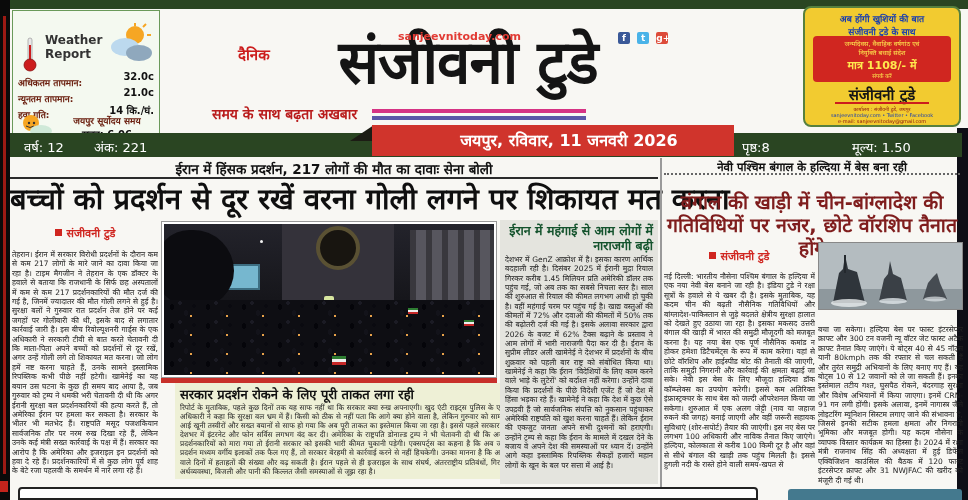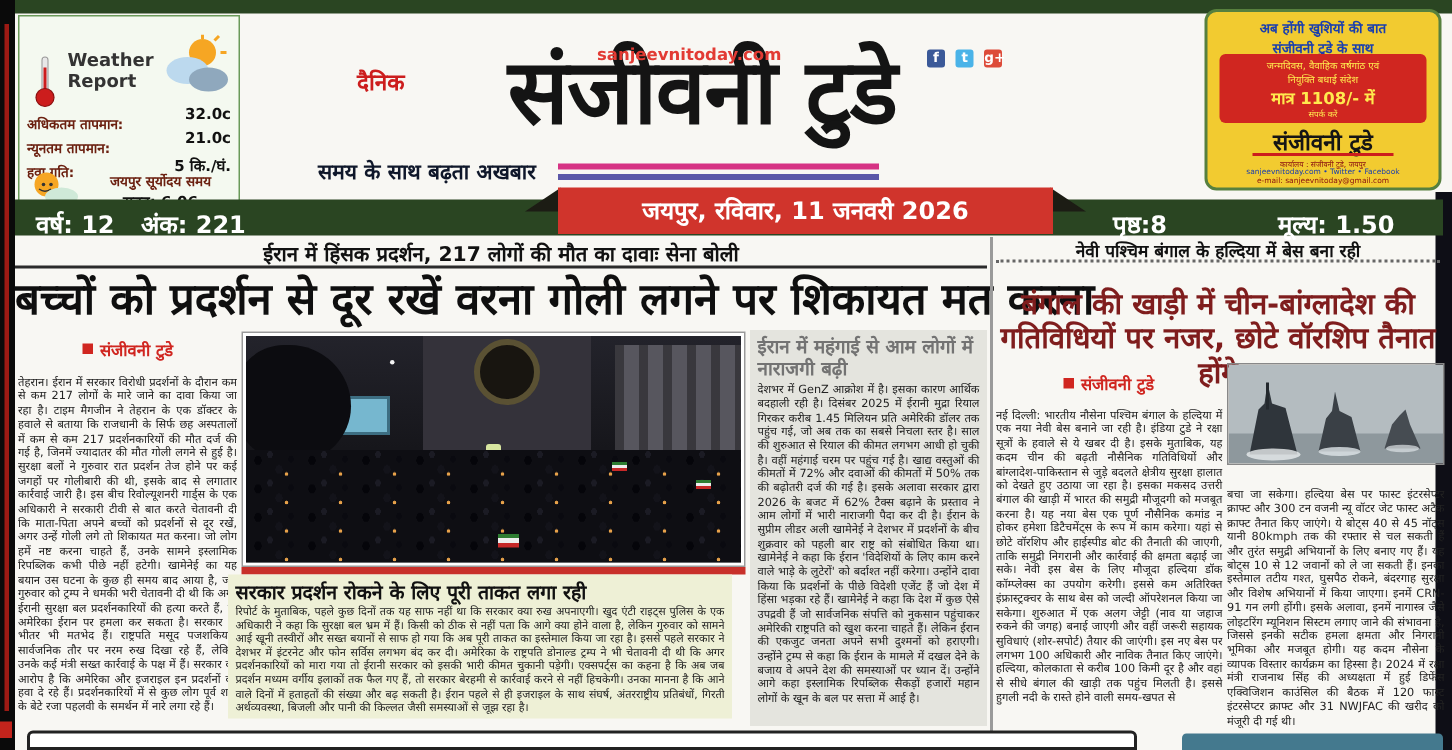--- a/index.html
+++ b/index.html
@@ -60,70 +60,70 @@
     <div class="abs" style="left:5px;top:60px;width:136px;">
       <span class="wlabel">अधिकतम तापमान:</span>
       <span class="wval" style="float:right;">32.0c</span>
     </div>
     <div class="abs" style="left:5px;top:76px;width:136px;">
       <span class="wlabel">न्यूनतम तापमान:</span>
       <span class="wval" style="float:right;">21.0c</span>
     </div>
     <div class="abs" style="left:5px;top:92px;width:136px;">
       <span class="wlabel">हवा गति:</span>
-      <span class="wval" style="float:right;">5 कि./घं.</span>
+      <span class="wval" style="float:right;">14 कि./घं.</span>
     </div>
     <svg class="abs" style="left:4px;top:102px;" width="36" height="26" viewBox="0 0 36 26">
       <circle cx="14" cy="10" r="8" fill="#f6a623"></circle>
       <circle cx="12" cy="10" r="1.2" fill="#333"></circle>
         <circle cx="17" cy="10" r="1.2" fill="#333"></circle>
       <path d="M9,13 q4,3 8,0" stroke="#333" stroke-width="1" fill="none"></path>
       <ellipse cx="24" cy="18" rx="11" ry="6" fill="#cfe9d8"></ellipse>
     </svg>
     <div class="abs wlabel" style="left:44px;top:103px;width:100px;text-align:center;">जयपुर सूर्योदय समय</div>
     <div class="abs wval" style="left:44px;top:116px;width:100px;text-align:center;">सुबह: 6.06</div>
   </div>
 
   <div class="abs" style="left:238px;top:22px;font-size:15px;font-weight:bold;color:#cc1d1d;margin-top:22px;">दैनिक</div>
   <div class="abs ctr" style="left:168px;top:16px;width:600px;font-size:60px;font-weight:800;color:#141414;letter-spacing:-1px;line-height:92px;white-space:nowrap;">संजीवनी टुडे</div>
   <div class="abs" style="left:398px;top:30px;font-size:11px;font-weight:bold;color:#e23b34;">sanjeevnitoday.com</div>
   <div class="abs" style="left:618px;top:26px;">
     <span class="soc" style="background:#3b5998;">f</span>
     <span class="soc" style="background:#4ab3e8;">t</span>
     <span class="soc" style="background:#dd4b39;">g+</span>
   </div>
-  <div class="abs" style="left:212px;top:104px;font-size:14px;font-weight:bold;color:#0f172a;">समय के साथ बढ़ता अखबार</div>
+  <div class="abs" style="left:212px;top:104px;font-size:14px;font-weight:bold;color:#b91c1c;">समय के साथ बढ़ता अखबार</div>
   <div class="abs" style="left:372px;top:109px;width:214px;height:4px;background:#d63384;"></div>
   <div class="abs" style="left:372px;top:116px;width:214px;height:4px;background:#5b57a8;"></div>
 
   <div class="abs ctr" style="left:803px;top:6px;width:158px;height:121px;background:#f2cb30;border:2px solid #57803e;border-radius:8px;box-sizing:border-box;">
     <div style="font-size:9px;font-weight:bold;color:#1a3fae;margin-top:4px;">अब होंगी खुशियों की बात</div>
     <div style="font-size:9px;font-weight:bold;color:#1a3fae;">संजीवनी टुडे के साथ</div>
     <div class="abs" style="left:8px;top:28px;width:138px;height:46px;background:#d02620;border-radius:4px;color:#ffe94e;">
       <div style="font-size:6.5px;margin-top:3px;">जन्मदिवस, वैवाहिक वर्षगांठ एवं</div>
       <div style="font-size:6.5px;">नियुक्ति बधाई संदेश</div>
       <div style="font-size:11px;font-weight:800;">मात्र 1108/- में</div>
       <div style="font-size:5.5px;">संपर्क करें</div>
     </div>
     <div class="abs" style="left:0;top:76px;width:154px;font-size:15px;font-weight:800;color:#151515;">संजीवनी टुडे</div>
     <div class="abs" style="left:30px;top:94px;width:94px;height:2px;background:#cc1d1d;"></div>
     <div class="abs" style="left:0;top:98px;width:154px;font-size:5px;color:#8a1010;">कार्यालय : संजीवनी टुडे, जयपुर</div>
     <div class="abs" style="left:0;top:104px;width:154px;font-size:5px;color:#1a3fae;">sanjeevnitoday.com • Twitter • Facebook</div>
     <div class="abs" style="left:0;top:110px;width:154px;font-size:5px;color:#8a1010;">e-mail: sanjeevnitoday@gmail.com</div>
   </div>
 
-  <div class="abs" style="left:10px;top:133px;width:952px;height:24px;background:#2a4522;color:#fff;font-weight:bold;font-size:16px;">
+  <div class="abs" style="left:10px;top:133px;width:952px;height:24px;background:#2a4522;color:#fff;font-weight:normal;font-size:13px;">
     <span class="abs" style="left:14px;top:5px;">वर्ष: 12</span>
     <span class="abs" style="left:84px;top:5px;text-align:center;">अंक: 221</span>
     <span class="abs" style="left:732px;top:5px;">पृष्ठ:8</span>
     <span class="abs" style="left:842px;top:5px;">मूल्य: 1.50</span>
   </div>
   <div class="abs" style="left:350px;top:125px;width:0;height:0;border-bottom:16px solid #1c1c14;border-left:24px solid transparent;"></div>
   <div class="abs" style="left:700px;top:125px;width:0;height:0;border-bottom:16px solid #1c1c14;border-right:24px solid transparent;"></div>
-  <div class="abs ctr" style="left:372px;top:125px;width:330px;height:31px;background:#d0342c;color:#fff;font-weight:bold;font-size:16px;line-height:31px;">जयपुर, रविवार, 11 जनवरी 2026</div>
+  <div class="abs ctr" style="left:372px;top:125px;width:330px;height:31px;background:#d0342c;color:#fff;font-weight:bold;font-size:16px;line-height:31px;padding-left:32px;">जयपुर, रविवार, 11 जनवरी 2026</div>
 
   <div class="abs ctr" style="left:10px;top:160px;width:648px;font-size:13.5px;font-weight:bold;color:#111;">ईरान में हिंसक प्रदर्शन, 217 लोगों की मौत का दावाः सेना बोली</div>
   <div class="abs" style="left:10px;top:177px;width:648px;height:2px;background:#2b2b2b;"></div>
   <div class="abs ctr" style="left:10px;top:181px;width:648px;font-size:29px;font-weight:800;color:#0f0f0f;line-height:36px;white-space:nowrap;">बच्चों को प्रदर्शन से दूर रखें वरना गोली लगने पर शिकायत मत करना</div>
 
   <div class="abs ctr" style="left:12px;top:222px;width:146px;">
     <span class="bysq"></span><span class="byline">संजीवनी टुडे</span>
   </div>
   <div class="abs just bodytxt" style="left:12px;top:238px;width:146px;height:252px;">तेहरान। ईरान में सरकार विरोधी प्रदर्शनों के दौरान कम से कम 217 लोगों के मारे जाने का दावा किया जा रहा है। टाइम मैगजीन ने तेहरान के एक डॉक्टर के हवाले से बताया कि राजधानी के सिर्फ छह अस्पतालों में कम से कम 217 प्रदर्शनकारियों की मौत दर्ज की गई है, जिनमें ज्यादातर की मौत गोली लगने से हुई है। सुरक्षा बलों ने गुरुवार रात प्रदर्शन तेज होने पर कई जगहों पर गोलीबारी की थी, इसके बाद से लगातार कार्रवाई जारी है। इस बीच रिवोल्यूशनरी गार्ड्स के एक अधिकारी ने सरकारी टीवी से बात करते चेतावनी दी कि माता-पिता अपने बच्चों को प्रदर्शनों से दूर रखें, अगर उन्हें गोली लगे तो शिकायत मत करना। जो लोग हमें नष्ट करना चाहते हैं, उनके सामने इस्लामिक रिपब्लिक कभी पीछे नहीं हटेगी। खामेनेई का यह बयान उस घटना के कुछ ही समय बाद आया है, जब गुरुवार को ट्रम्प ने धमकी भरी चेतावनी दी थी कि अगर ईरानी सुरक्षा बल प्रदर्शनकारियों की हत्या करते हैं, तो अमेरिका ईरान पर हमला कर सकता है। सरकार के भीतर भी मतभेद हैं। राष्ट्रपति मसूद पजशकियान सार्वजनिक तौर पर नरम रुख दिखा रहे हैं, लेकिन उनके कई मंत्री सख्त कार्रवाई के पक्ष में हैं। सरकार का आरोप है कि अमेरिका और इजराइल इन प्रदर्शनों को हवा दे रहे हैं। प्रदर्शनकारियों में से कुछ लोग पूर्व शाह के बेटे रजा पहलवी के समर्थन में नारे लगा रहे हैं।</div>
 
@@ -137,27 +137,27 @@
       <div class="abs" style="left:96px;top:16px;width:3px;height:3px;border-radius:50%;background:#f3f3f3;"></div>
       <div class="abs" style="left:160px;top:72px;width:10px;height:14px;background:#d8e6a0;border-radius:2px;"></div>
       <div class="abs crowd" style="left:0;top:76px;width:330px;height:75px;"></div>
       <div class="flag" style="left:244px;top:84px;"></div>
       <div class="flag" style="left:300px;top:96px;"></div>
       <div class="flag" style="left:168px;top:132px;width:14px;height:9px;"></div>
     </div>
   </div>
   <div class="abs" style="left:161px;top:378px;width:336px;height:5px;background:#c8302a;"></div>
 
-  <div class="abs" style="left:152px;top:383px;width:336px;height:96px;background:#eef0d6;box-sizing:border-box;padding:2px 5px;">
+  <div class="abs" style="left:175px;top:383px;width:336px;height:96px;background:#eef0d6;box-sizing:border-box;padding:2px 5px;">
     <div style="font-size:13px;font-weight:800;color:#111;">सरकार प्रदर्शन रोकने के लिए पूरी ताकत लगा रही</div>
     <div class="just" style="font-size:7.3px;line-height:9.1px;height:74px;color:#222;">रिपोर्ट के मुताबिक, पहले कुछ दिनों तक यह साफ नहीं था कि सरकार क्या रुख अपनाएगी। खुद एंटी राइट्स पुलिस के एक अधिकारी ने कहा कि सुरक्षा बल भ्रम में हैं। किसी को ठीक से नहीं पता कि आगे क्या होने वाला है, लेकिन गुरुवार को सामने आई खूनी तस्वीरों और सख्त बयानों से साफ हो गया कि अब पूरी ताकत का इस्तेमाल किया जा रहा है। इससे पहले सरकार ने देशभर में इंटरनेट और फोन सर्विस लगभग बंद कर दी। अमेरिका के राष्ट्रपति डोनाल्ड ट्रम्प ने भी चेतावनी दी थी कि अगर प्रदर्शनकारियों को मारा गया तो ईरानी सरकार को इसकी भारी कीमत चुकानी पड़ेगी। एक्सपर्ट्स का कहना है कि अब जब प्रदर्शन मध्यम वर्गीय इलाकों तक फैल गए हैं, तो सरकार बेरहमी से कार्रवाई करने से नहीं हिचकेगी। उनका मानना है कि आने वाले दिनों में हताहतों की संख्या और बढ़ सकती है। ईरान पहले से ही इजराइल के साथ संघर्ष, अंतरराष्ट्रीय प्रतिबंधों, गिरती अर्थव्यवस्था, बिजली और पानी की किल्लत जैसी समस्याओं से जूझ रहा है।</div>
   </div>
 
   <div class="abs" style="left:500px;top:220px;width:158px;height:264px;background:#e4e4de;box-sizing:border-box;padding:3px 5px;">
-    <div style="font-size:12.5px;font-weight:800;color:#737373;line-height:15px;">ईरान में महंगाई से आम लोगों में नाराजगी बढ़ी</div>
+    <div style="font-size:12.5px;font-weight:800;color:#14532d;line-height:15px;text-align:right;">ईरान में महंगाई से आम लोगों में नाराजगी बढ़ी</div>
     <div class="just" style="font-size:7.5px;line-height:9.35px;height:222px;color:#222;margin-top:2px;">देशभर में GenZ आक्रोश में है। इसका कारण आर्थिक बदहाली रही है। दिसंबर 2025 में ईरानी मुद्रा रियाल गिरकर करीब 1.45 मिलियन प्रति अमेरिकी डॉलर तक पहुंच गई, जो अब तक का सबसे निचला स्तर है। साल की शुरुआत से रियाल की कीमत लगभग आधी हो चुकी है। वहीं महंगाई चरम पर पहुंच गई है। खाद्य वस्तुओं की कीमतों में 72% और दवाओं की कीमतों में 50% तक की बढ़ोतरी दर्ज की गई है। इसके अलावा सरकार द्वारा 2026 के बजट में 62% टैक्स बढ़ाने के प्रस्ताव ने आम लोगों में भारी नाराजगी पैदा कर दी है। ईरान के सुप्रीम लीडर अली खामेनेई ने देशभर में प्रदर्शनों के बीच शुक्रवार को पहली बार राष्ट्र को संबोधित किया था। खामेनेई ने कहा कि ईरान 'विदेशियों के लिए काम करने वाले भाड़े के लुटेरों' को बर्दाश्त नहीं करेगा। उन्होंने दावा किया कि प्रदर्शनों के पीछे विदेशी एजेंट हैं जो देश में हिंसा भड़का रहे हैं। खामेनेई ने कहा कि देश में कुछ ऐसे उपद्रवी हैं जो सार्वजनिक संपत्ति को नुकसान पहुंचाकर अमेरिकी राष्ट्रपति को खुश करना चाहते हैं। लेकिन ईरान की एकजुट जनता अपने सभी दुश्मनों को हराएगी। उन्होंने ट्रम्प से कहा कि ईरान के मामले में दखल देने के बजाय वे अपने देश की समस्याओं पर ध्यान दें। उन्होंने आगे कहा इस्लामिक रिपब्लिक सैकड़ों हजारों महान लोगों के खून के बल पर सत्ता में आई है।</div>
   </div>
 
   <div class="abs" style="left:660px;top:158px;width:2px;height:330px;background:#9a9a9a;"></div>
 
   <div class="abs ctr" style="left:662px;top:159px;width:300px;font-size:11.5px;font-weight:bold;color:#111;">नेवी पश्चिम बंगाल के हल्दिया में बेस बना रही</div>
   <div class="abs" style="left:664px;top:173px;width:296px;border-top:2px dotted #666;"></div>
   <div class="abs ctr" style="left:662px;top:191px;width:300px;font-size:19.5px;font-weight:800;color:#7f1d1d;line-height:23px;">बंगाल की खाड़ी में चीन-बांग्लादेश की गतिविधियों पर नजर, छोटे वॉरशिप तैनात होंगे</div>
   <div class="abs ctr" style="left:664px;top:245px;width:150px;">
     <span class="bysq"></span><span class="byline">संजीवनी टुडे</span>

